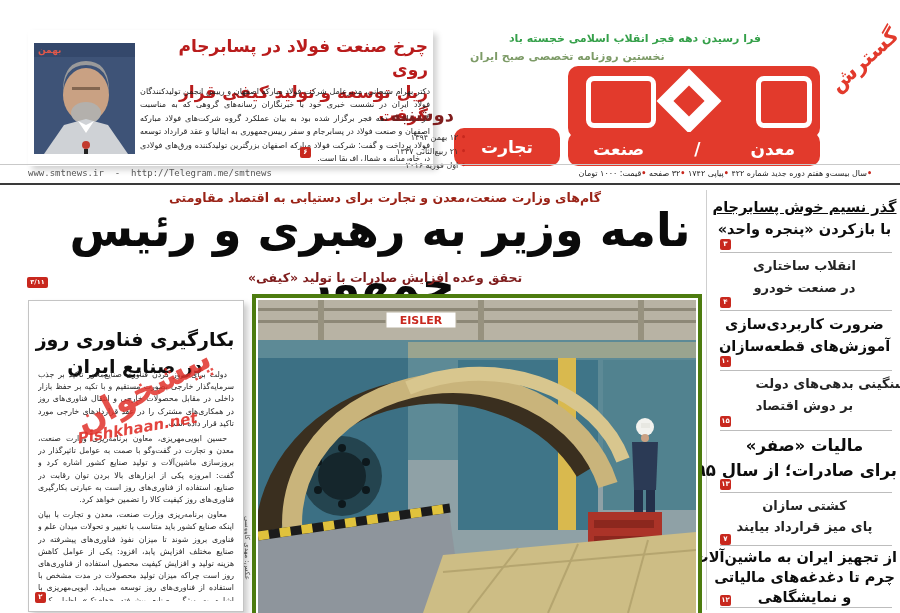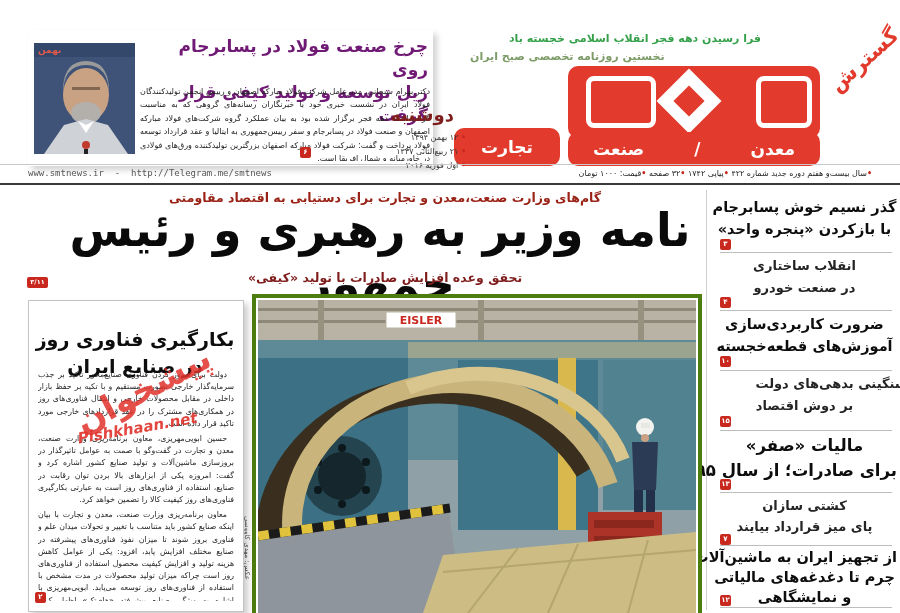--- a/index.html
+++ b/index.html
@@ -18,21 +18,21 @@
   .logo-sub{color:#fff;font-weight:bold;font-size:17px;}
   .diamond{position:absolute;background:#fff;transform:rotate(45deg);}
   .diamond-inner{position:absolute;background:#e23a2c;transform:rotate(45deg);}
   .weekday{color:#7f1d1d;font-weight:bold;font-size:18px;text-align:center;}
   .datelist{font-size:8px;color:#333;text-align:right;line-height:14px;}
   .red-dot{color:#c8281e;font-weight:bold;}
   .webline{font-size:9px;color:#555;direction:ltr;font-family:"DejaVu Sans Mono","Liberation Mono",monospace;}
   .metaline{font-size:8px;color:#1d1d1d;text-align:left;}
   
   .ha-box{position:absolute;background:#fff;box-shadow:4px 4px 6px rgba(0,0,0,0.18);}
-  .ha-headline{font-weight:bold;font-size:17px;line-height:23px;color:#701a75;text-align:right;}
+  .ha-headline{font-weight:bold;font-size:17px;line-height:23px;color:#b91c1c;text-align:right;}
   .ha-body{font-size:8px;line-height:13.4px;color:#222;text-align:justify;}
   
   .kicker{color:#9a2317;font-weight:bold;font-size:12.5px;text-align:center;}
   .lead-h{color:#0a0a0a;font-weight:bold;font-size:46px;text-align:center;letter-spacing:-1px;}
   .lead-sub{color:#7f1d1d;font-weight:bold;font-size:12.5px;text-align:center;}
   
   .sb-line{position:absolute;width:185px;text-align:center;color:#0d0d0d;white-space:nowrap;}
   .sb-heavy{font-weight:bold;font-size:14.5px;}
   .sb-med{font-weight:bold;font-size:13px;color:#242424;}
   .sb-big{font-weight:bold;font-size:16.5px;}
@@ -129,32 +129,32 @@
 
   <div class="abs kicker" style="left:70px;top:190px;width:630px;">گام‌های وزارت صنعت،معدن و تجارت برای دستیابی به اقتصاد مقاومتی</div>
   <div class="abs lead-h" style="left:55px;top:203px;width:650px;">نامه وزیر به رهبری و رئیس جمهور</div>
   <div class="abs lead-sub" style="left:70px;top:270px;width:630px;">تحقق وعده افزایش صادرات با تولید «کیفی»</div>
   <div class="badge" style="left:27px;top:277px;width:21px;font-size:6.5px;">۳/۱۱</div>
 
   <div class="abs" style="left:706px;top:190px;width:1px;height:420px;background:#cfcfcf;"></div>
 
   <div>
 
-    <div class="sb-line sb-heavy" style="left:712px;top:199px;">گذر نسیم خوش پسابرجام</div>
+    <div class="sb-line sb-heavy" style="left:712px;top:199px;text-decoration:underline;">گذر نسیم خوش پسابرجام</div>
     <div class="sb-line sb-heavy" style="left:712px;top:221px;">با بازکردن «پنجره واحد»</div>
     <div class="badge" style="left:720px;top:239px;">۳</div>
     <div class="sb-sep" style="top:252px;"></div>
 
     <div class="sb-line sb-med" style="left:712px;top:258px;">انقلاب ساختاری</div>
     <div class="sb-line sb-med" style="left:712px;top:280px;">در صنعت خودرو</div>
     <div class="badge" style="left:720px;top:297px;">۴</div>
     <div class="sb-sep" style="top:310px;"></div>
 
     <div class="sb-line sb-heavy" style="left:712px;top:316px;">ضرورت کاربردی‌سازی</div>
-    <div class="sb-line sb-heavy" style="left:712px;top:338px;">آموزش‌های قطعه‌خجسته</div>
+    <div class="sb-line sb-heavy" style="left:712px;top:338px;">آموزش‌های قطعه‌سازان</div>
     <div class="badge" style="left:720px;top:356px;">۱۰</div>
     <div class="sb-sep" style="top:370px;"></div>
 
     <div class="sb-line sb-med" style="left:739px;top:376px;text-align:center;">سنگینی بدهی‌های دولت</div>
     <div class="sb-line sb-med" style="left:712px;top:398px;">بر دوش اقتصاد</div>
     <div class="badge" style="left:720px;top:416px;">۱۵</div>
     <div class="sb-sep" style="top:430px;"></div>
 
     <div class="sb-line sb-big" style="left:712px;top:436px;">مالیات «صفر»</div>
     <div class="sb-line sb-big" style="left:712px;top:461px;">برای صادرات؛ از سال ۹۵</div>

